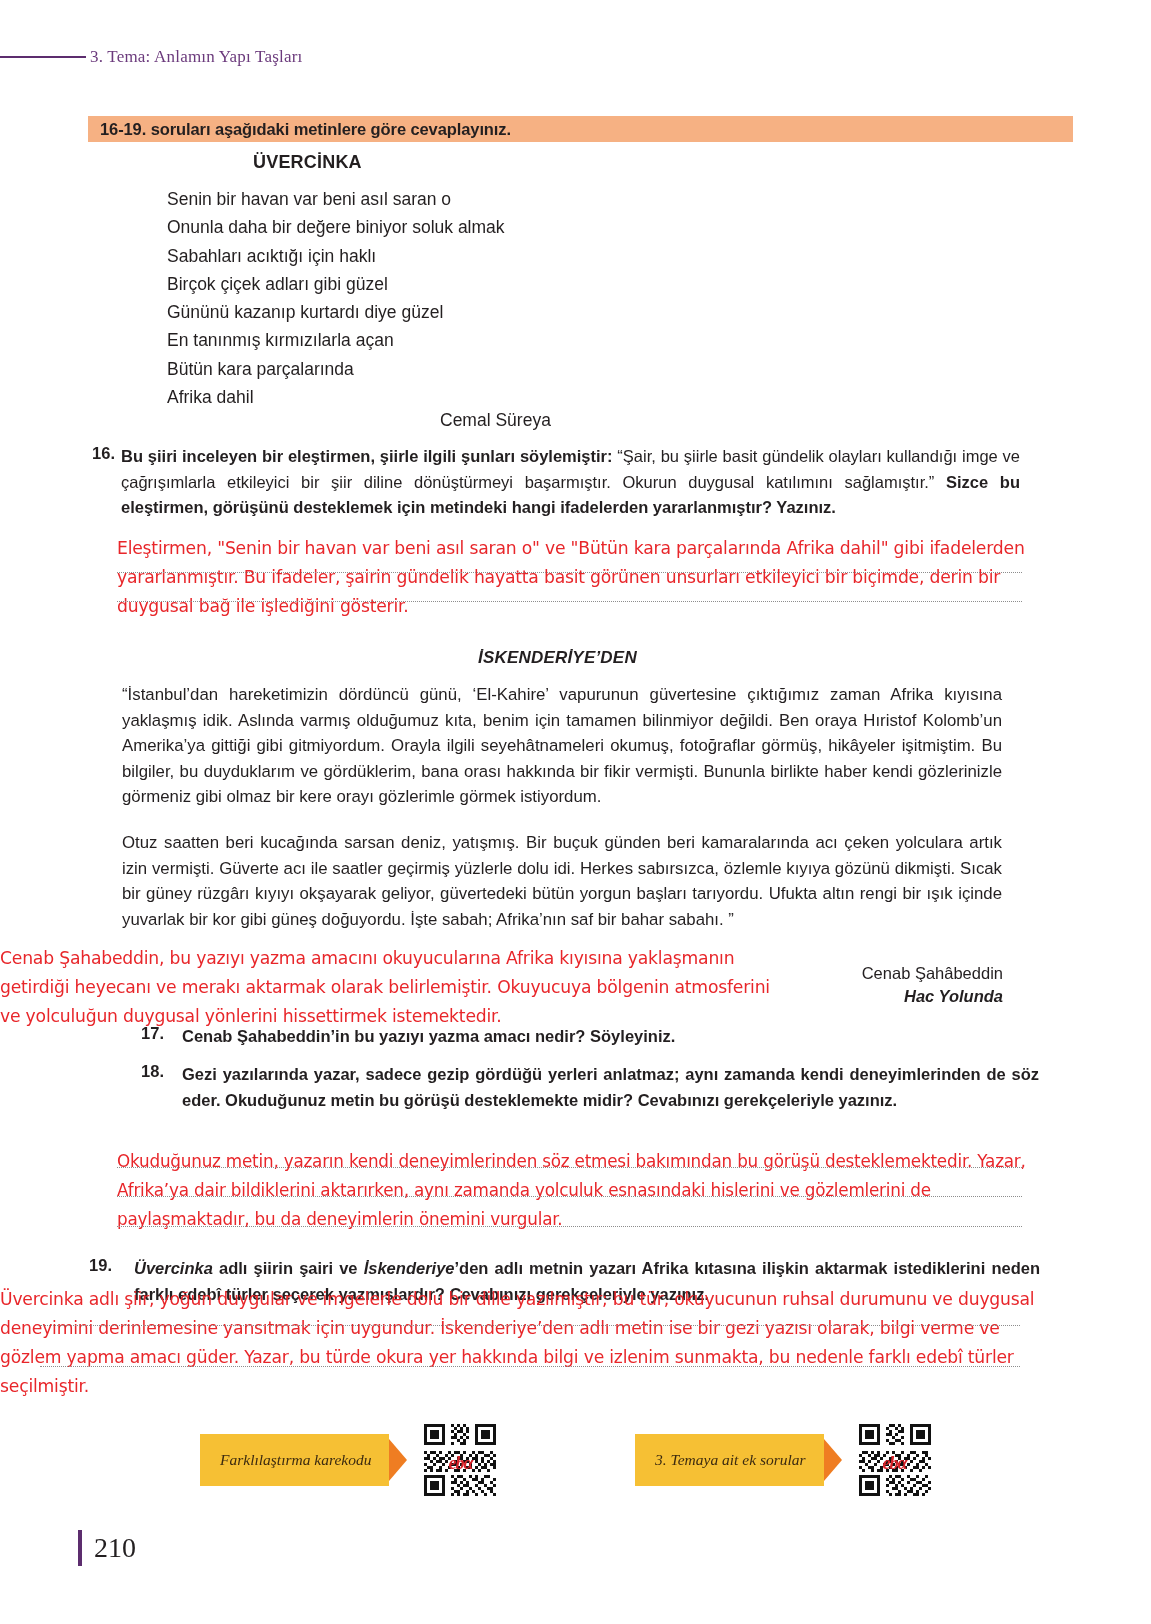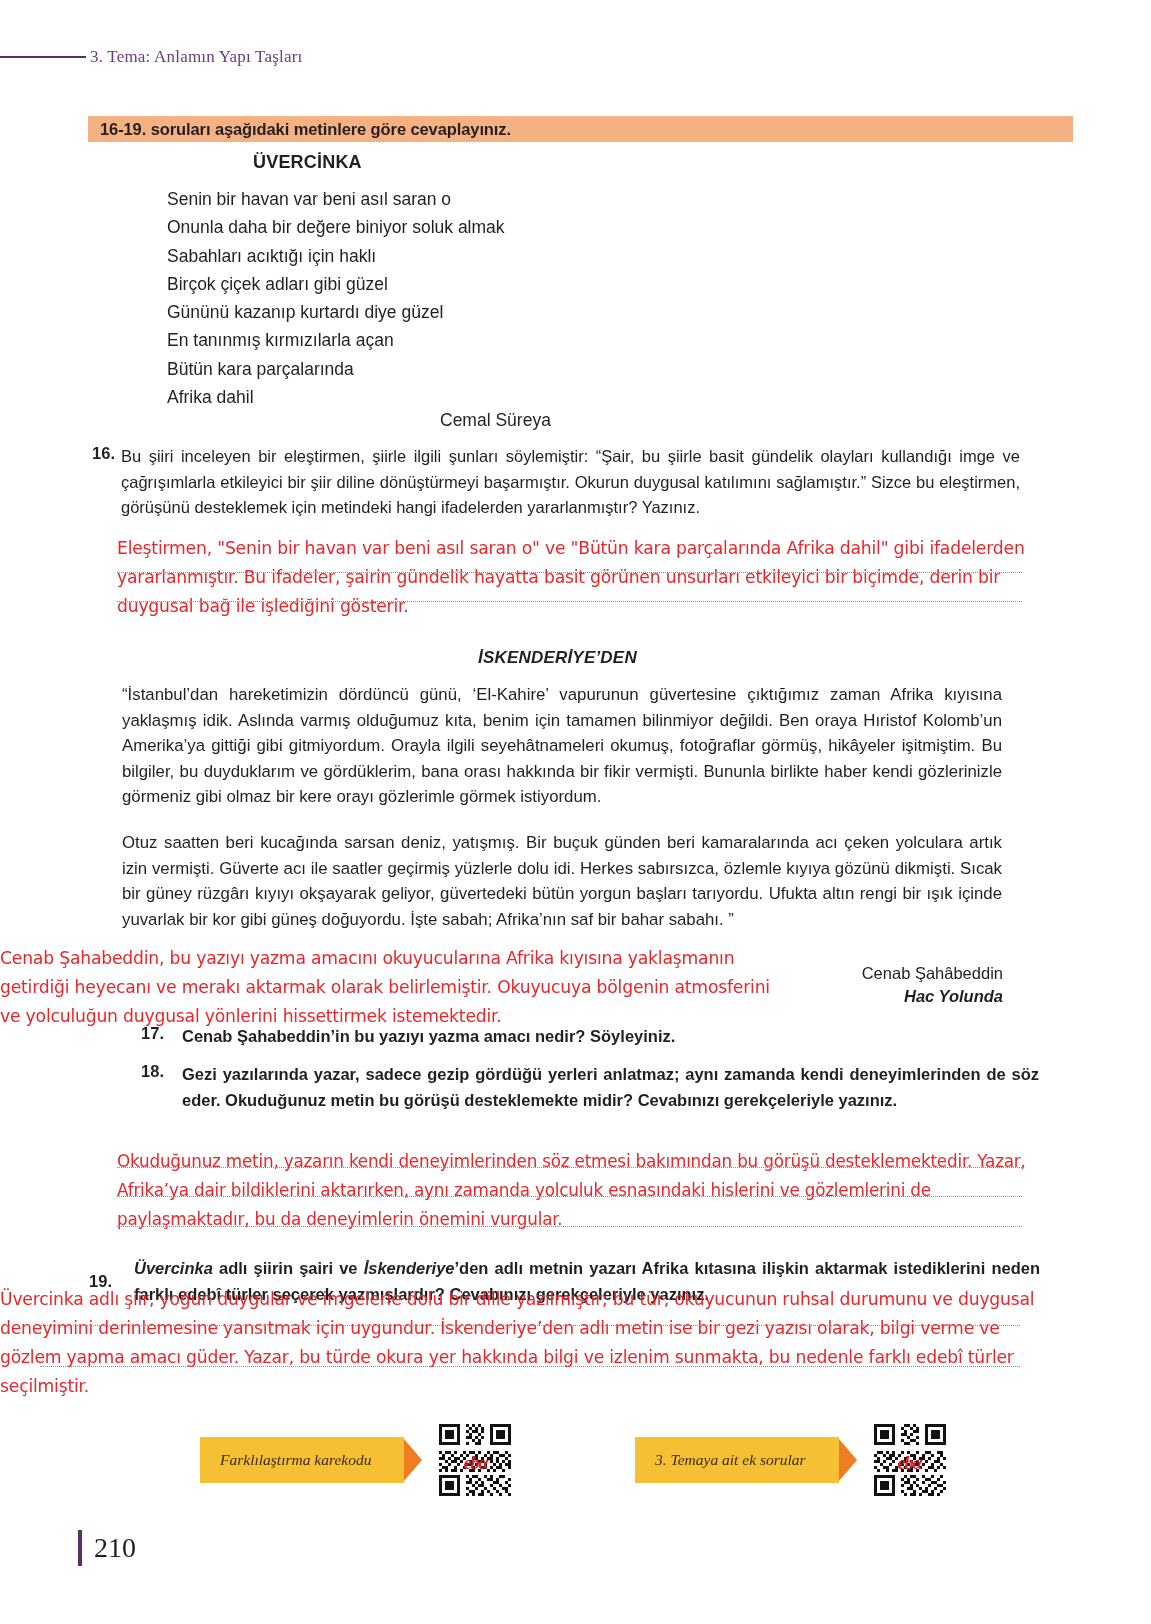--- a/index.html
+++ b/index.html
@@ -103,36 +103,36 @@
     color: #231f20;
     flex: 0 0 auto;
     text-align: right;
   }
   .q-body {
     font-size: 16.5px;
     color: #231f20;
     line-height: 25.5px;
     text-align: justify;
   }
-  .q-body b { font-weight: normal; }
+  .q-body b { font-weight: bold; }
   .q-body i { font-style: italic; }
 
   #q16 { left: 85px; top: 444px; width: 935px; }
   #q16 .q-num { width: 30px; margin-right: 6px; }
   #q16 .q-body { width: 899px; }
 
   #q17 { left: 134px; top: 1024px; width: 900px; }
   #q17 .q-num { width: 30px; margin-right: 18px; }
   #q17 .q-body { font-weight: bold; width: 850px; }
 
   #q18 { left: 134px; top: 1062px; width: 905px; }
   #q18 .q-num { width: 30px; margin-right: 18px; }
   #q18 .q-body { font-weight: bold; width: 857px; }
 
-  #q19 { left: 80px; top: 1256px; width: 960px; align-items: center; }
+  #q19 { left: 80px; top: 1256px; width: 960px; }
   #q19 .q-num { width: 32px; margin-right: 22px; }
   #q19 .q-body { font-weight: bold; width: 906px; }
 
   
   .prose-title {
     position: absolute;
     left: 478px;
     top: 648px;
     font-size: 17px;
     font-weight: bold;
@@ -215,25 +215,25 @@
     display: flex;
     align-items: center;
     height: 86px;
   }
   #qr-item-1 { left: 0px; }
   #qr-item-2 { left: 435px; }
 
   .qr-label {
     position: relative;
     background: #f6c034;
-    height: 46px;
+    height: 52px;
     display: flex;
     align-items: center;
     padding-left: 20px;
-    padding-right: 33px;
+    padding-right: 18px;
     font-family: "Liberation Serif", serif;
     font-style: italic;
     font-size: 15.5px;
     color: #3d2b10;
     white-space: nowrap;
   }
   .qr-arrow {
     width: 0;
     height: 0;
     border-top: 21px solid transparent;

